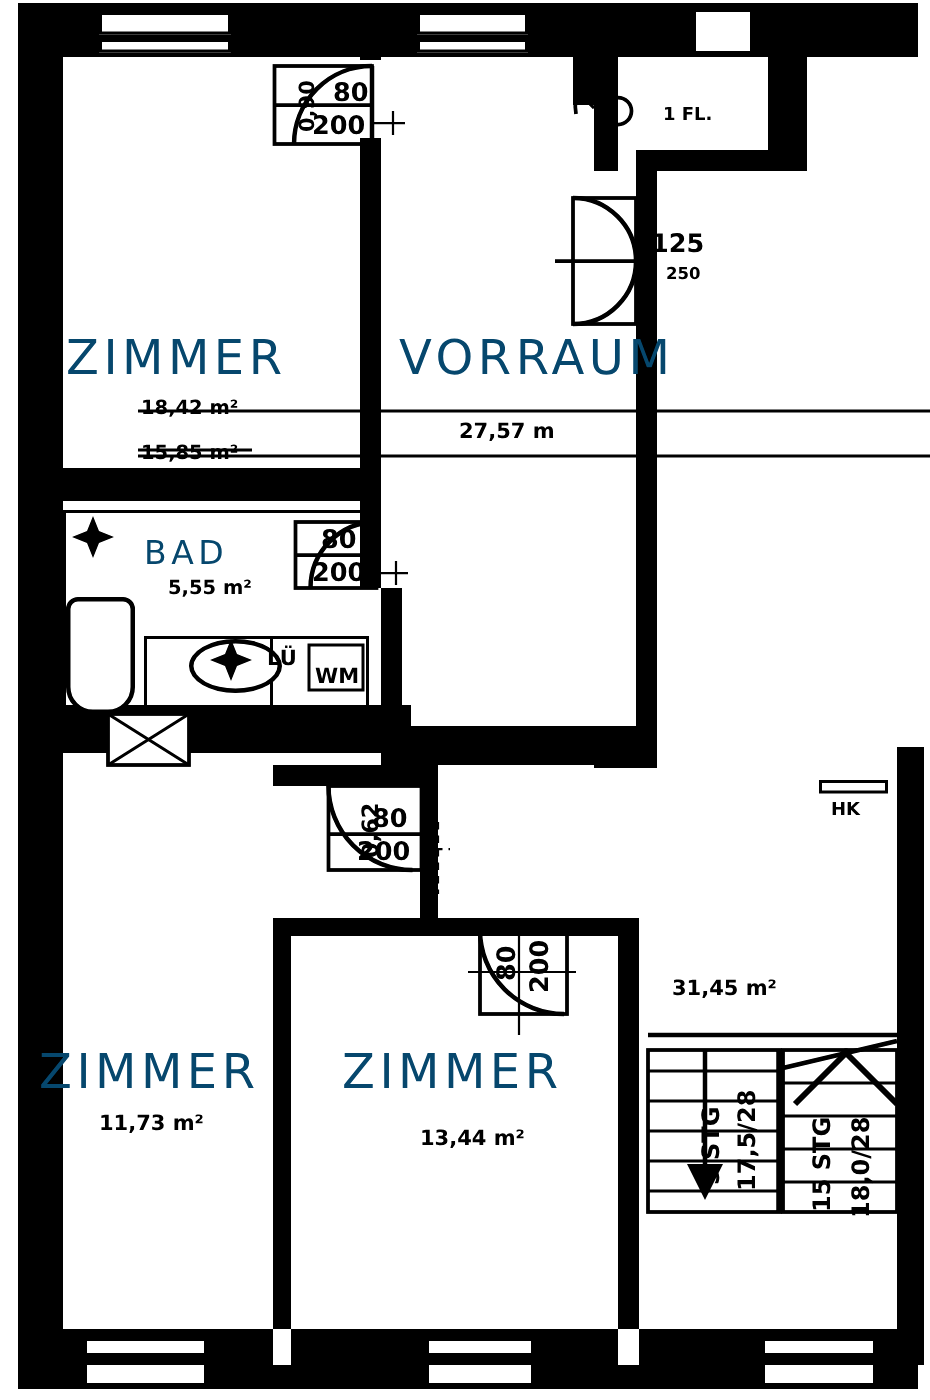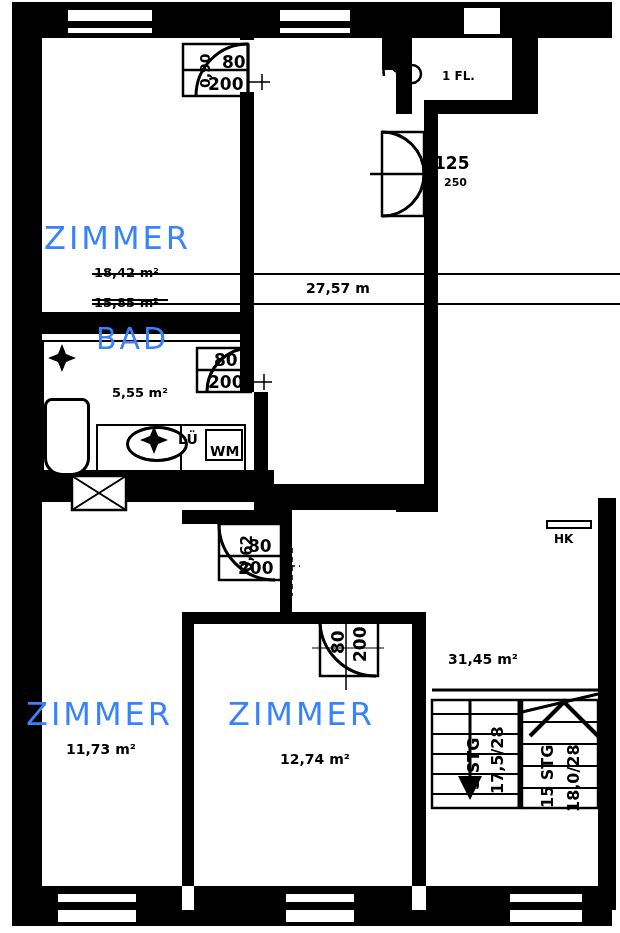--- a/index.html
+++ b/index.html
@@ -21,21 +21,21 @@
   .thin{position:absolute;background:#000;}
 
   
   .win{position:absolute;background:#fff;border:2px solid #000;box-sizing:border-box;}
 
   
   .roomname{
     position:absolute;
     font-family:"DejaVu Sans", sans-serif;
     font-weight:400;
-    color:#3b82f6;
+    color:#0c4a6e;
     letter-spacing:3px;
     white-space:nowrap;
     line-height:1;
   }
   .area{
     position:absolute;
     font-family:"DejaVu Sans", sans-serif;
     font-weight:700;
     color:#000;
     white-space:nowrap;
@@ -231,30 +231,31 @@
     <line x1="520" y1="700" x2="520" y2="808" stroke="#000" stroke-width="5"></line>
     <line x1="432" y1="690" x2="598" y2="690" stroke="#000" stroke-width="3"></line>
 
   </svg>
 
   <div class="roomname" style="left:44px;top:222px;font-size:32px;">ZIMMER</div>
   <div class="area strike" style="left:94px;top:266px;font-size:13px;">18,42 m²</div>
   <div class="area strike" style="left:94px;top:282px;font-size:13px;">15,85 m²</div>
   <div class="thin" style="left:92px;top:299px;width:76px;height:2px;"></div>
 
+  <div class="roomname" style="left:266px;top:222px;font-size:32px;">VORRAUM</div>
   <div class="area" style="left:306px;top:281px;font-size:14px;">27,57 m</div>
 
-  <div class="roomname" style="left:96px;top:324px;font-size:30px;text-align:right;">BAD</div>
+  <div class="roomname" style="left:96px;top:359px;font-size:22px;text-align:right;">BAD</div>
   <div class="area" style="left:112px;top:386px;font-size:13px;">5,55 m²</div>
 
   <div class="roomname" style="left:26px;top:698px;font-size:32px;">ZIMMER</div>
   <div class="area" style="left:66px;top:742px;font-size:14px;">11,73 m²</div>
 
   <div class="roomname" style="left:228px;top:698px;font-size:32px;">ZIMMER</div>
-  <div class="area" style="left:280px;top:752px;font-size:14px;">12,74 m²</div>
+  <div class="area" style="left:280px;top:752px;font-size:14px;">13,44 m²</div>
 
   <div class="area" style="left:448px;top:652px;font-size:14px;">31,45 m²</div>
 
   <div class="dimtxt rot90" style="left:198px;top:88px;font-size:14px;">0,90</div>
   <div class="dimtxt" style="left:222px;top:54px;font-size:17px;">80</div>
   <div class="dimtxt" style="left:208px;top:76px;font-size:17px;">200</div>
 
   <div class="dimtxt" style="left:434px;top:155px;font-size:17px;">125</div>
   <div class="dimtxt" style="left:444px;top:177px;font-size:11px;">250</div>
 

